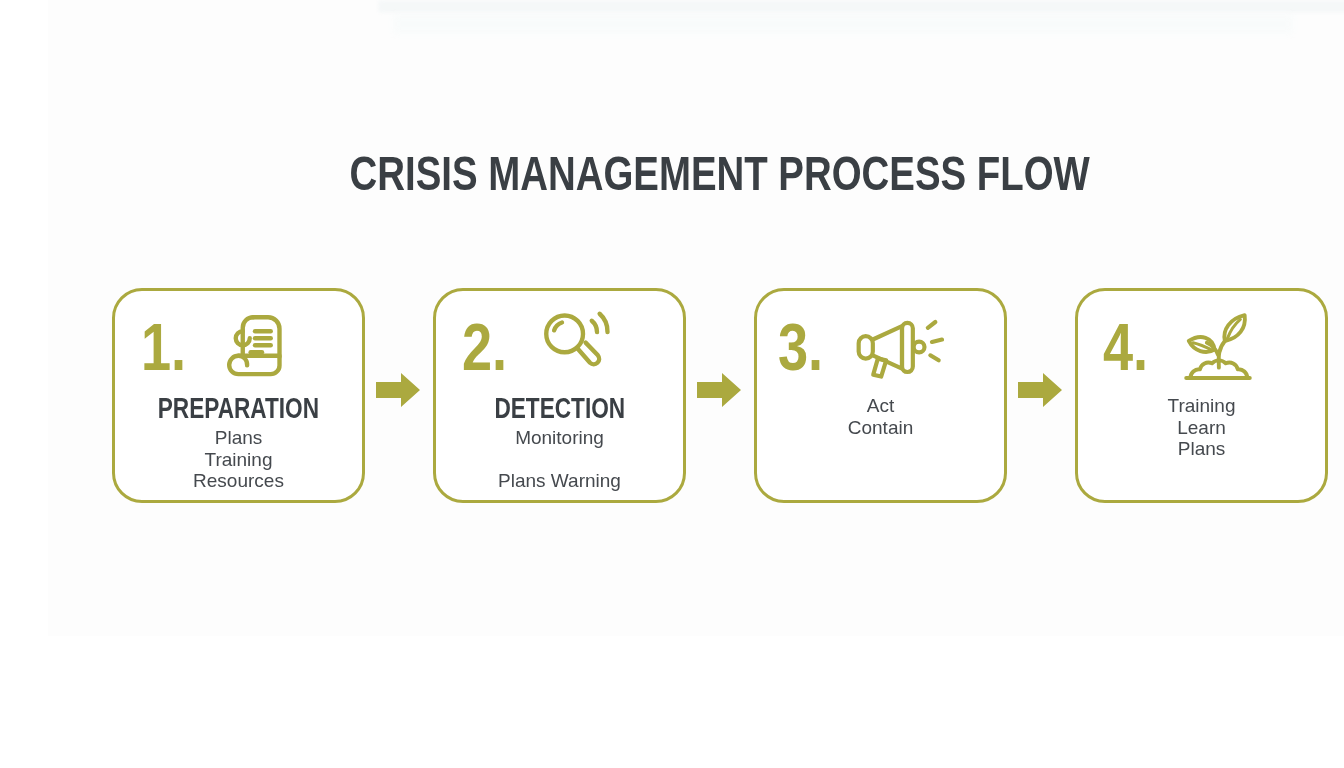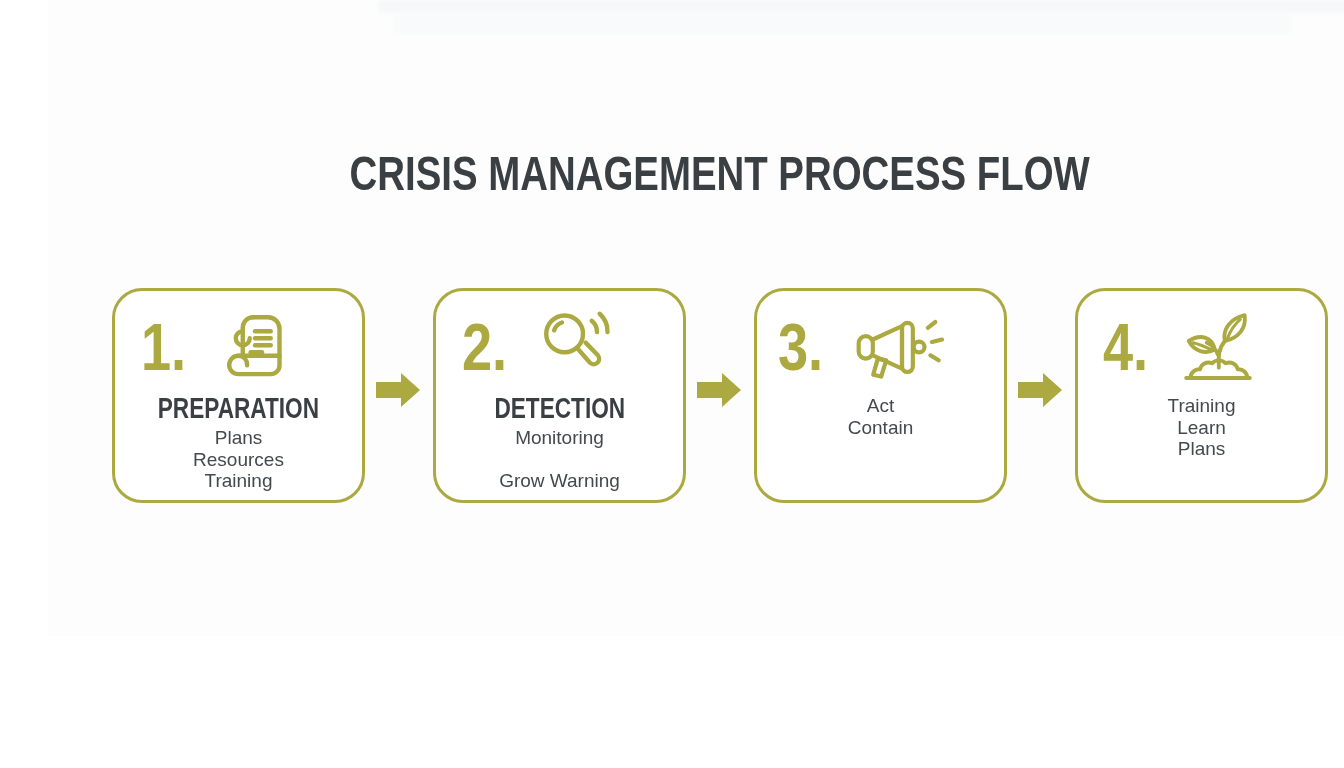--- a/index.html
+++ b/index.html
@@ -122,22 +122,22 @@
             <path d="M48 30h18"></path>
               <path d="M48 38h18"></path>
               <path d="M48 46h18"></path>
               <path d="M43 54h13"></path>
           </svg>
         </span>
       </div>
       <div class="step-title"><span class="step-title-inner">PREPARATION</span></div>
       <div class="step-items">
         <div class="step-item">Plans</div>
+        <div class="step-item">Training</div>
         <div class="step-item">Resources</div>
-        <div class="step-item">Training</div>
       </div>
     </section>
 
     <span class="flow-arrow">
       <svg width="46" height="38" viewBox="0 0 46 38">
         <polygon points="0,11 25,11 25,2 44,19 25,36 25,27 0,27" fill="currentColor"></polygon>
       </svg>
     </span>
 
     <section class="step-box">
@@ -150,21 +150,21 @@
             <path d="M50 50l14 16a6.2 6.2 0 0 0 9-8.5L59 43"></path>
             <path d="M66 18a17 17 0 0 1 6 13"></path>
             <path d="M75 10a27 27 0 0 1 9 21"></path>
           </svg>
         </span>
       </div>
       <div class="step-title"><span class="step-title-inner">DETECTION</span></div>
       <div class="step-items">
         <div class="step-item">Monitoring</div>
         <div class="step-item"></div>
-        <div class="step-item">Grow Warning</div>
+        <div class="step-item">Plans Warning</div>
       </div>
     </section>
 
     <span class="flow-arrow">
       <svg width="46" height="38" viewBox="0 0 46 38">
         <polygon points="0,11 25,11 25,2 44,19 25,36 25,27 0,27" fill="currentColor"></polygon>
       </svg>
     </span>
 
     <section class="step-box">

